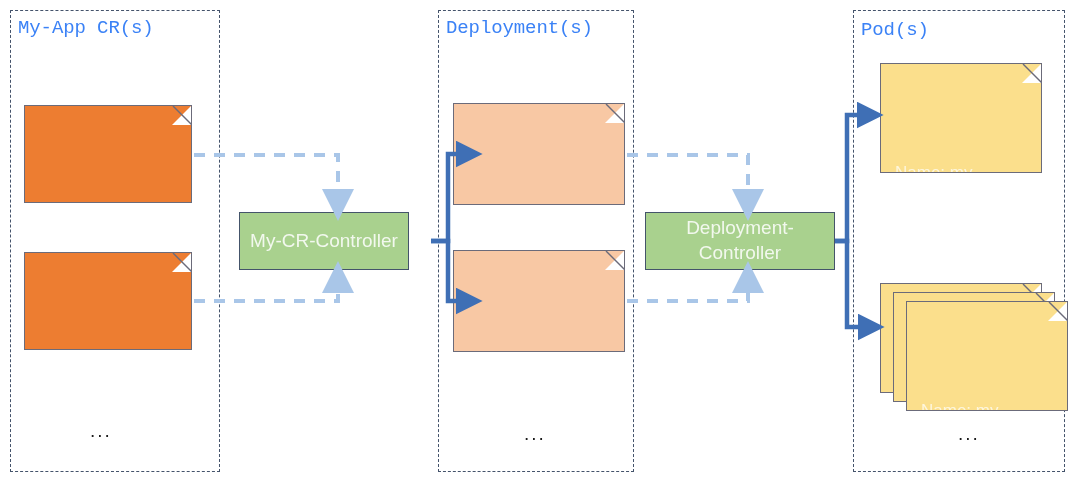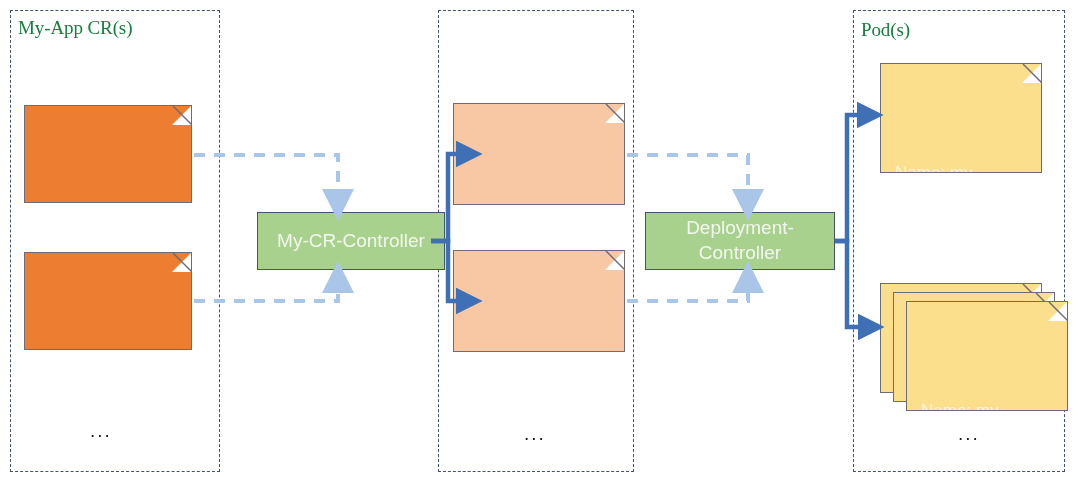--- a/index.html
+++ b/index.html
@@ -17,22 +17,22 @@
   }
   
   .group {
     position: absolute;
     border: 1.6px dashed #44536b;
     background: transparent;
   }
   .group-title {
     position: absolute;
     font-size: 19px;
-    color: #15803d;
-    font-family: Liberation Serif, serif;
+    color: #3b82f6;
+    font-family: Liberation Mono, monospace;
     white-space: nowrap;
     letter-spacing: -0.1px;
   }
   
   .note {
     position: absolute;
     border: 1.4px solid #6b6b7a;
     padding: 10px 0 0 14px;
     line-height: 1.30;
     font-size: 17px;
@@ -110,20 +110,21 @@
       <polyline points="148,0 168,20" stroke="#6b6b7a" stroke-width="1.4" fill="none"></polyline>
     </svg>
     
     
     
   </div>
 
   <div class="dots" style="left:90px; top:420px;">...</div>
 
   <div class="group" style="left:438px; top:10px; width:196px; height:462px;"></div>
+  <div class="group-title" style="left:446px; top:17px;">Deployment(s)</div>
 
   <div class="note dep" style="left:453px; top:103px; width:172px; height:102px;">
     <span class="fold"></span>
     <svg class="foldsvg" width="174" height="104">
       <polyline points="152,0 172,20" stroke="#6b6b7a" stroke-width="1.4" fill="none"></polyline>
     </svg>
     <span class="note-text">Name: my-app1</span>
     
     
     
@@ -174,21 +175,21 @@
       <polyline points="142,0 162,20" stroke="#6b6b7a" stroke-width="1.4" fill="none"></polyline>
     </svg>
     <span class="note-text">Name: my-</span>
     
     
     
   </div>
 
   <div class="dots" style="left:958px; top:423px;">...</div>
 
-  <div class="controller" style="left:257px; top:212px; width:188px; height:58px;">
+  <div class="controller" style="left:239px; top:212px; width:170px; height:58px;">
     <span>My-CR-Controller</span>
   </div>
 
   <div class="controller" style="left:645px; top:212px; width:190px; height:58px; padding:0 20px;">
     <span>Deployment-Controller</span>
   </div>
 
   <svg class="overlay" viewBox="0 0 1080 482">
     <defs>
       <marker id="dashhead" markerWidth="8" markerHeight="8" refX="4" refY="4" orient="auto" markerUnits="strokeWidth">

